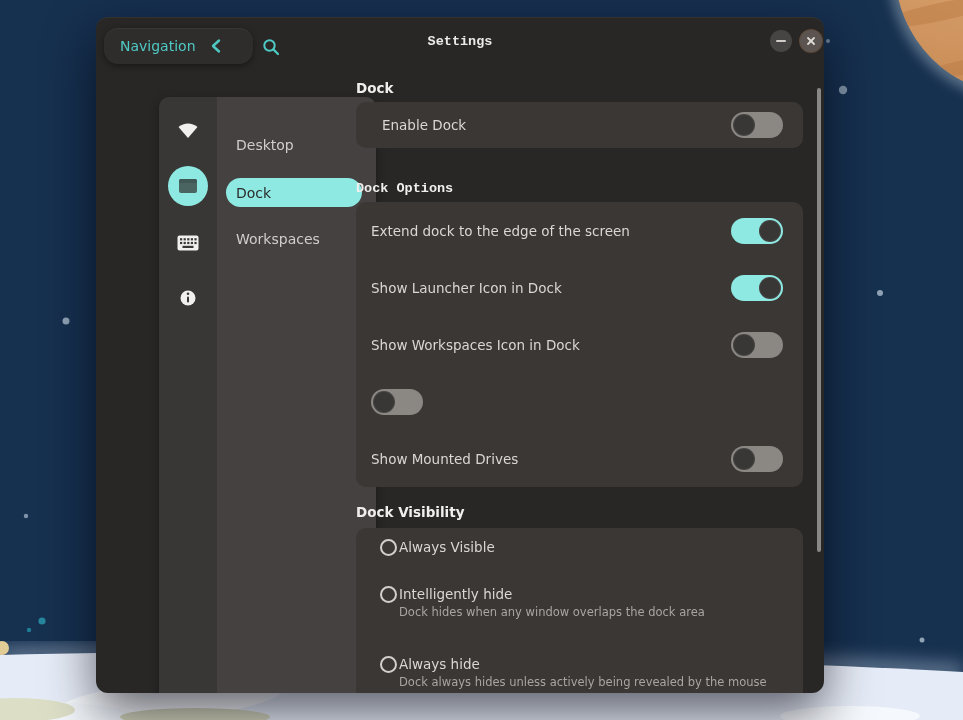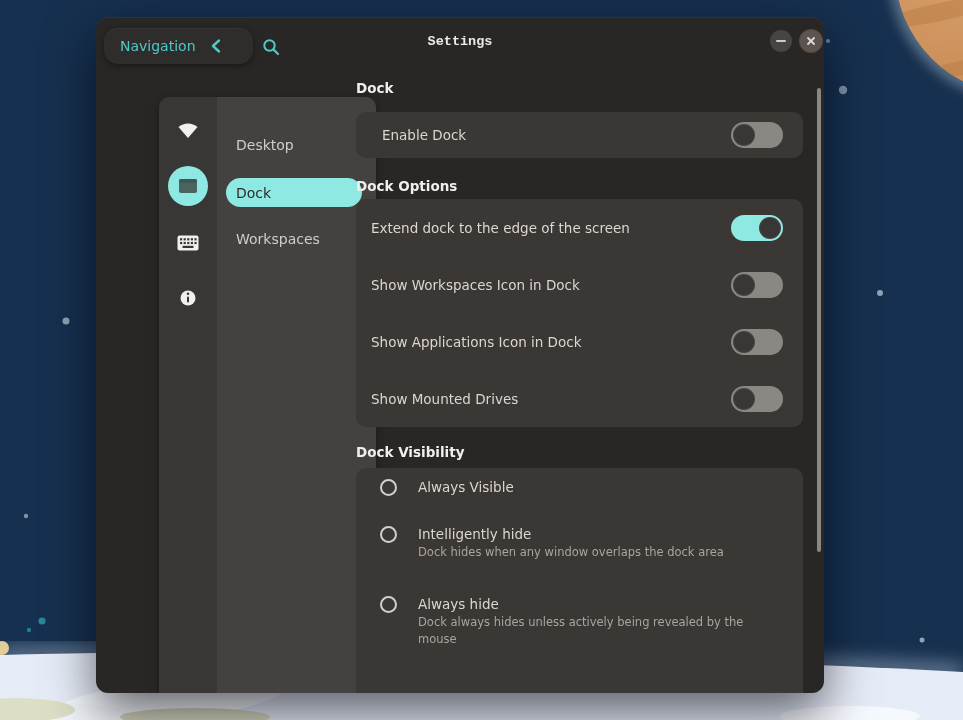--- a/index.html
+++ b/index.html
@@ -38,36 +38,36 @@
   .navpanel{flex:1;background:#444140;position:relative;}
   .nav-item{position:absolute;left:0;right:10px;height:30px;display:flex;align-items:center;
     padding-left:19px;font-size:14px;color:#d0cdca;}
   .nav-item.selected{left:9px;right:14px;padding-left:10px;background:#8ee9e3;
     border-radius:15px;color:#2b2b2b;}
 
   
   .content{position:absolute;left:260px;top:62px;width:447px;}
   .sec-h{height:18px;line-height:18px;font-size:13.5px;font-weight:600;color:#f1efed;}
   .card{background:#3a3734;border-radius:10px;}
-  .card.c1{margin-top:15px;}
-  .sec-h.h2{margin-top:19px;}
+  .card.c1{margin-top:5px;}
+  .sec-h.h2{margin-top:32px;font-family:Liberation Mono, monospace;}
   .card.c2{margin-top:4px;}
   .sec-h.h3{margin-top:16px;}
   .card.c3{margin-top:7px;height:280px;}
   .row{display:flex;align-items:center;padding:0 20px 0 26px;}
   .row.h46{height:46px;} .row.h57{height:57px;padding-left:15px;}
   .row-label{flex:1;font-size:13.5px;color:#dbd7d3;}
 
   .toggle{width:52px;height:26px;border-radius:13px;background:#8b8884;position:relative;flex:none;}
   .toggle.on{background:#8ee9e3;}
   .toggle .knob{position:absolute;top:2px;left:2px;width:22px;height:22px;border-radius:50%;
     background:#393736;box-shadow:inset 0 0 0 1px rgba(255,255,255,.07);}
   .toggle.on .knob{left:28px;}
 
-  .radio-row{display:flex;gap:21px;padding-left:24px;padding-right:28px;}
+  .radio-row{display:flex;gap:2px;padding-left:24px;padding-right:28px;}
   .radio-row.r1{height:38px;align-items:center;}
   .radio-row.r2{height:69px;padding-top:19px;box-sizing:border-box;}
   .radio-row.r3{height:69px;padding-top:18px;box-sizing:border-box;}
   .radio{width:17px;height:17px;border-radius:50%;border:2px solid #d2cfcc;
     box-sizing:border-box;background:transparent;flex:none;}
   .radio-row.r2 .radio,.radio-row.r3 .radio{margin-top:2px;}
   .rlabel{font-size:13.5px;color:#dbd7d3;line-height:20px;}
   .sub{font-size:11.5px;color:#a9a5a1;line-height:17px;}
 
   .scrollbar{position:absolute;left:721px;top:71px;width:4px;height:464px;border-radius:2px;
@@ -230,27 +230,32 @@
 
       <div class="sec-h h2">Dock Options</div>
       <div class="card c2">
         <div class="row h57">
           <div class="row-label">Extend dock to the edge of the screen</div>
           <div class="toggle on">
               <div class="knob"></div>
             </div>
         </div>
         <div class="row h57">
+          <div class="row-label">Show Launcher Icon in Dock</div>
+          <div class="toggle on">
+              <div class="knob"></div>
+            </div>
+        </div>
+        <div class="row h57">
           <div class="row-label">Show Workspaces Icon in Dock</div>
           <div class="toggle">
               <div class="knob"></div>
             </div>
         </div>
         <div class="row h57">
-          <div class="row-label">Show Applications Icon in Dock</div>
           <div class="toggle">
               <div class="knob"></div>
             </div>
         </div>
         <div class="row h57">
           <div class="row-label">Show Mounted Drives</div>
           <div class="toggle">
               <div class="knob"></div>
             </div>
         </div>

